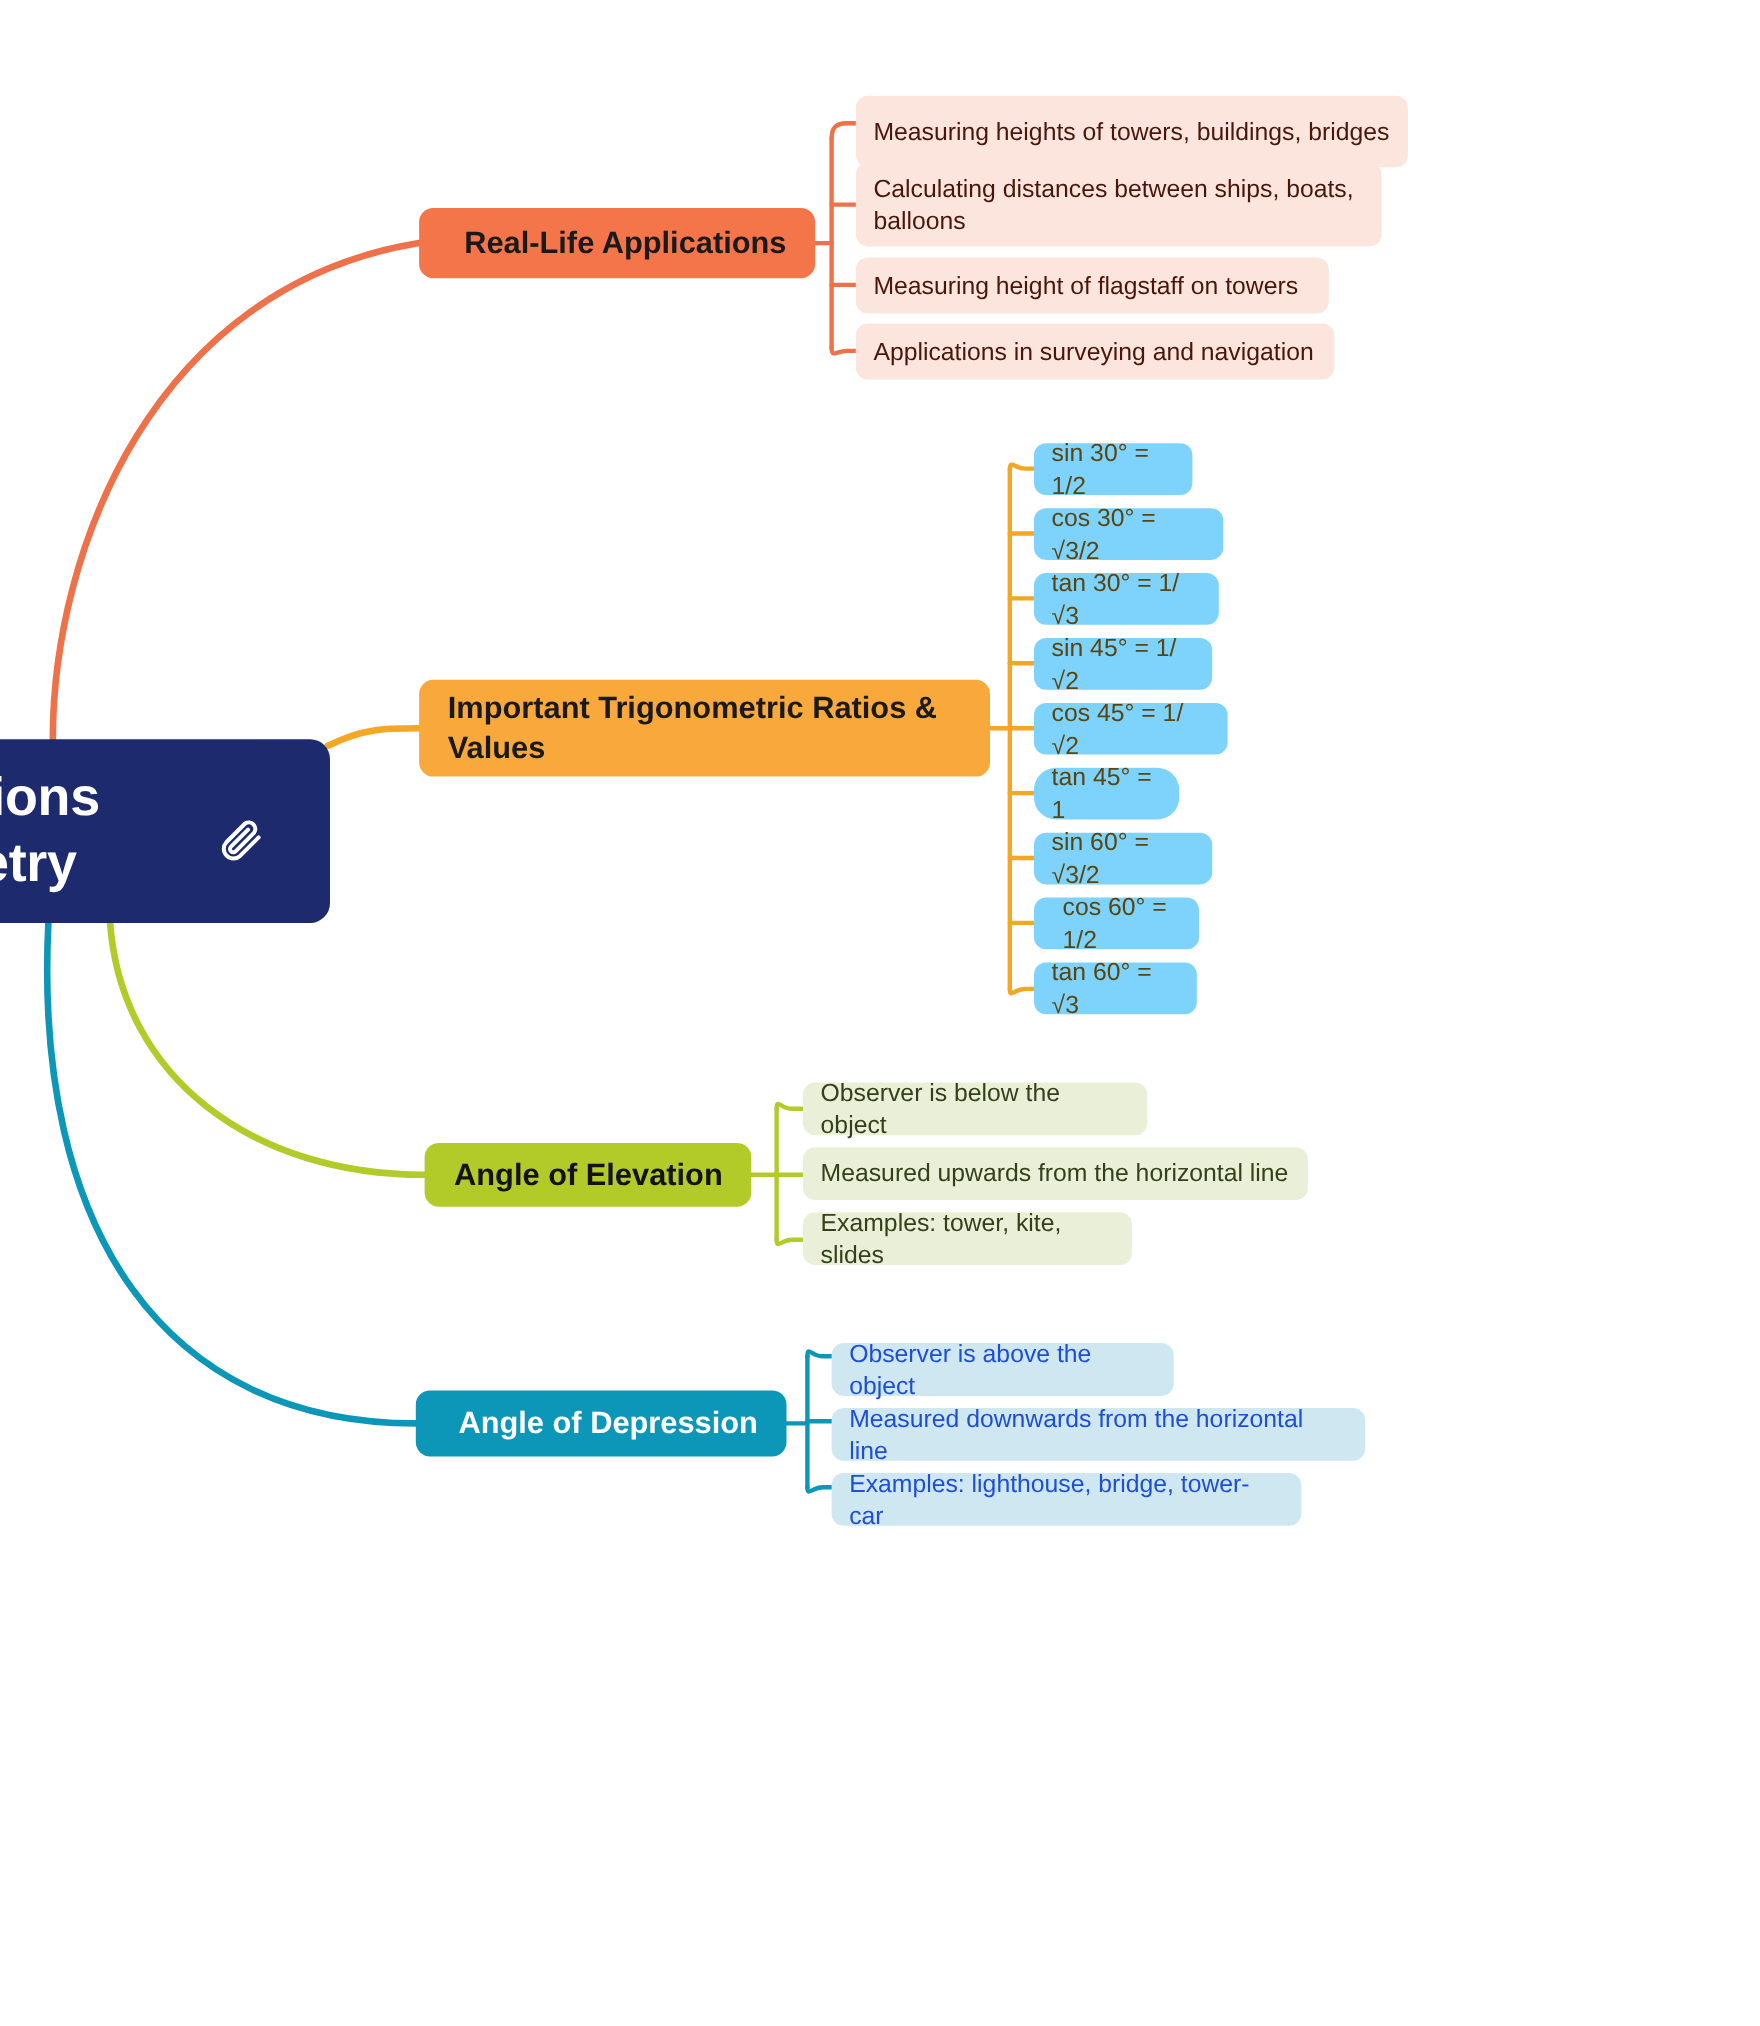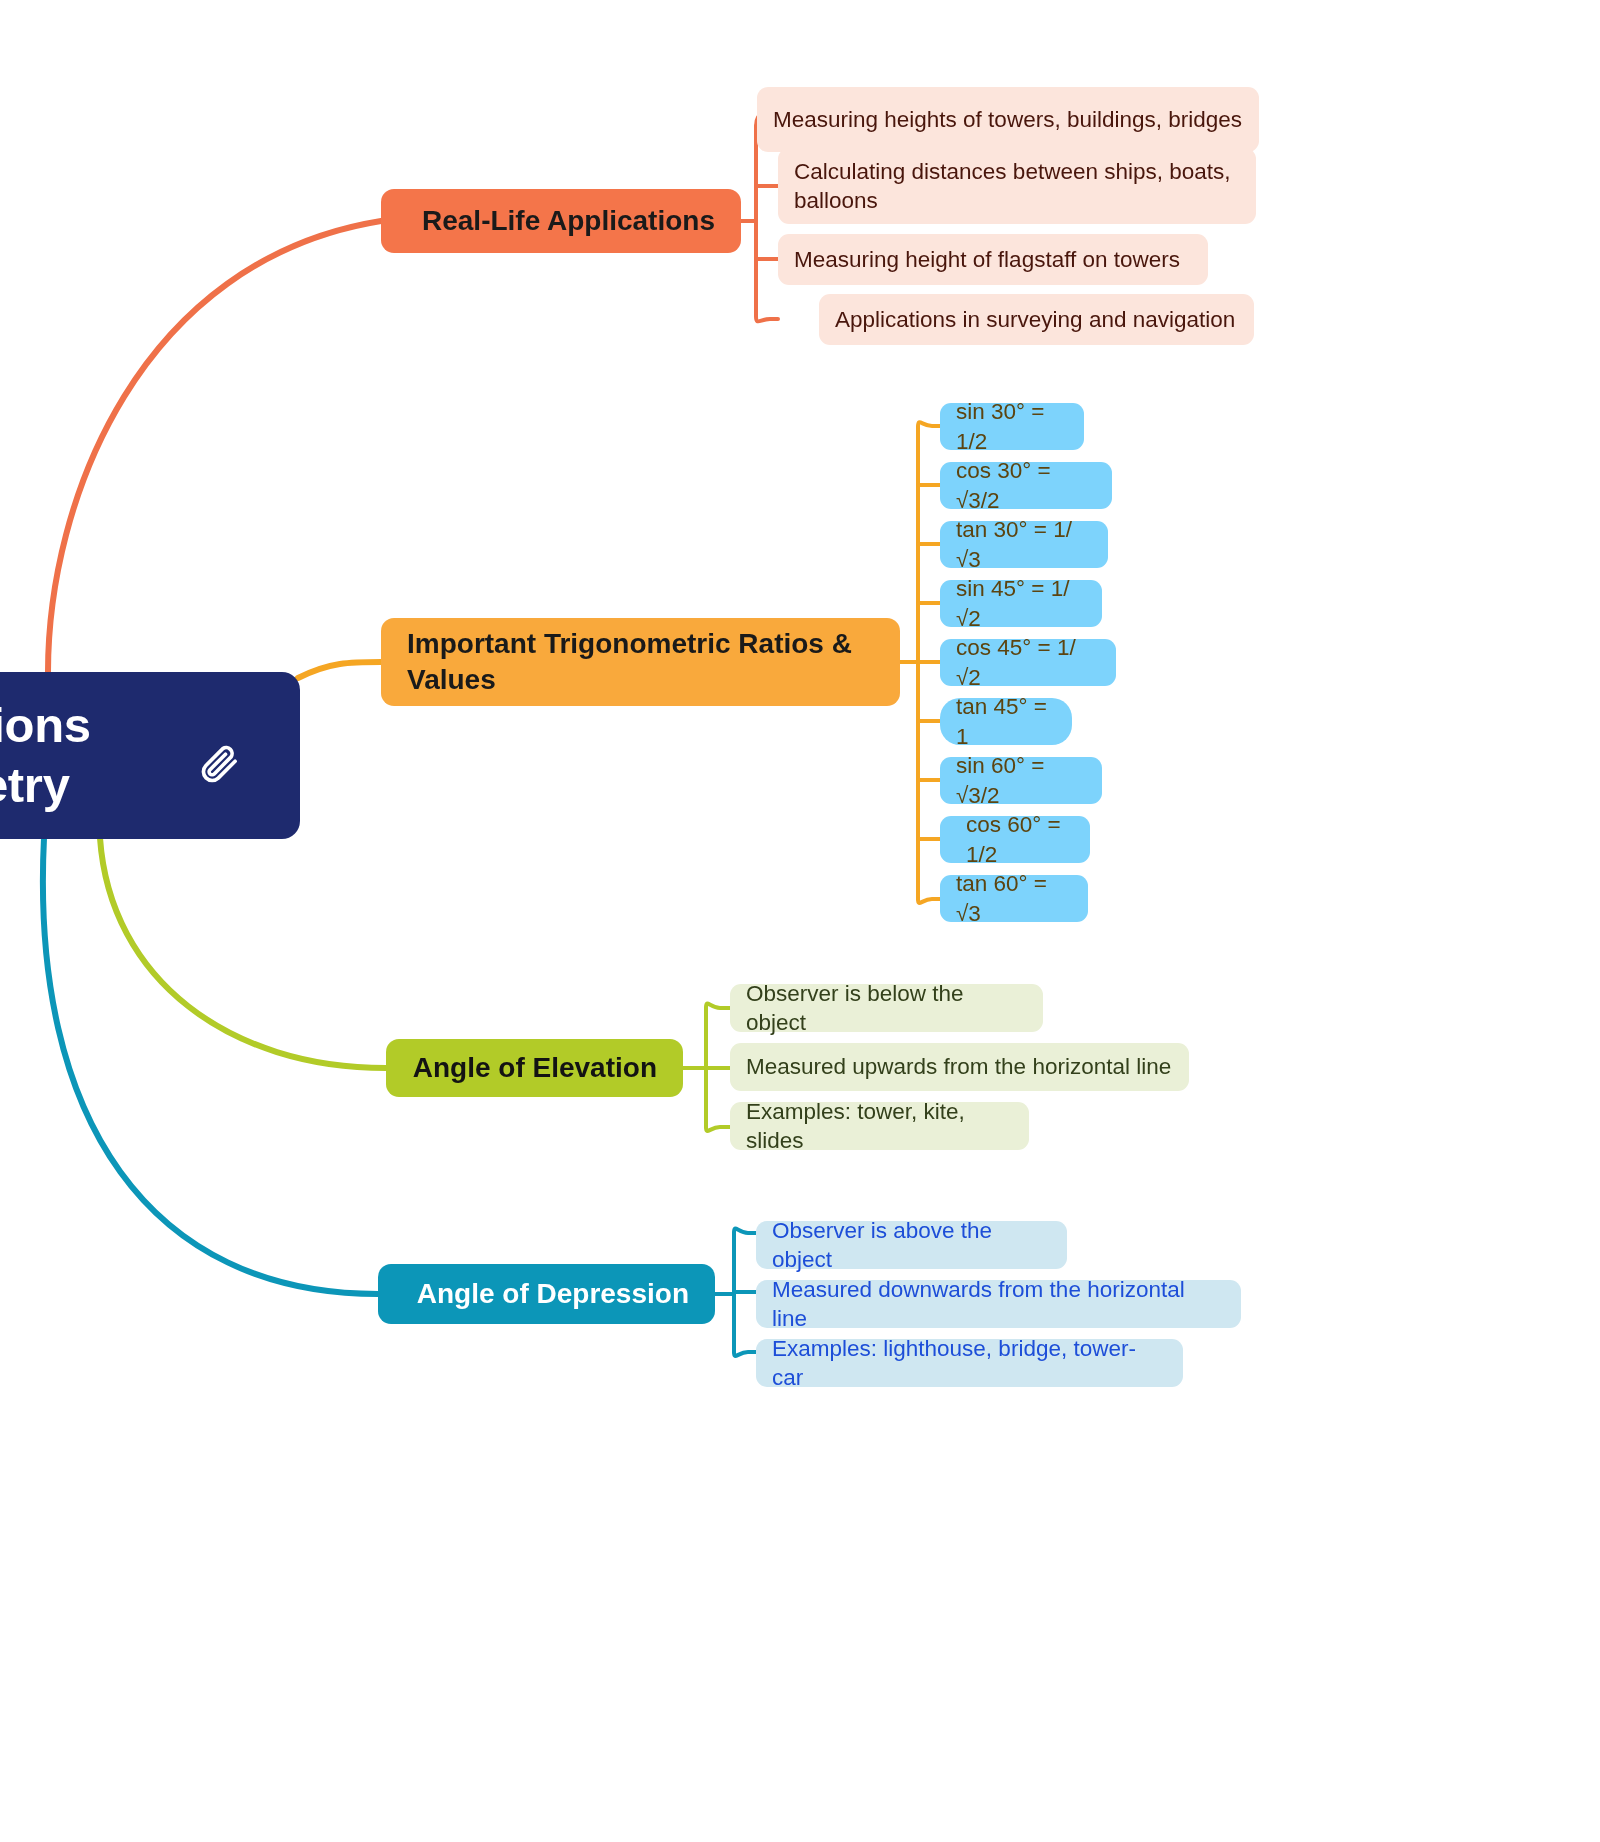--- a/index.html
+++ b/index.html
@@ -125,24 +125,24 @@
   .leaf.multi {
     align-items: center;
   }
 
   .leaf.orange  { background: #fce5dc; color: #49160c; }
   .leaf.amber   { background: #7dd3fc; color: #5c4410; }
   .leaf.green   { background: #eaf0d7; color: #33401b; }
   .leaf.blue    { background: #cfe7f1; color: #1d4ed8; margin-top: 12px; }
 
   
-  #leaf-app-0 { left: 757px;  top: 87px;  width: 502px; height: 65px; }
+  #leaf-app-0 { left: 778px;  top: 87px;  width: 502px; height: 65px; }
   #leaf-app-1 { left: 778px;  top: 148px; width: 478px; height: 76px; }
   #leaf-app-2 { left: 778px;  top: 234px; width: 430px; height: 51px; }
-  #leaf-app-3 { left: 778px;  top: 294px; width: 435px; height: 51px; margin-left: 41px; }
+  #leaf-app-3 { left: 778px;  top: 294px; width: 435px; height: 51px; }
 
   
   #leaf-trig-0 { left: 940px; top: 403px; width: 144px; height: 47px; }
   #leaf-trig-1 { left: 940px; top: 462px; width: 172px; height: 47px; }
   #leaf-trig-2 { left: 940px; top: 521px; width: 168px; height: 47px; }
   #leaf-trig-3 { left: 940px; top: 580px; width: 162px; height: 47px; }
   #leaf-trig-4 { left: 940px; top: 639px; width: 176px; height: 47px; }
   #leaf-trig-5 { left: 940px; top: 698px; width: 132px; height: 47px; border-radius: 20px; }
   #leaf-trig-6 { left: 940px; top: 757px; width: 162px; height: 47px; }
   #leaf-trig-7 { left: 940px; top: 816px; width: 150px; height: 47px; padding-left: 26px; }

